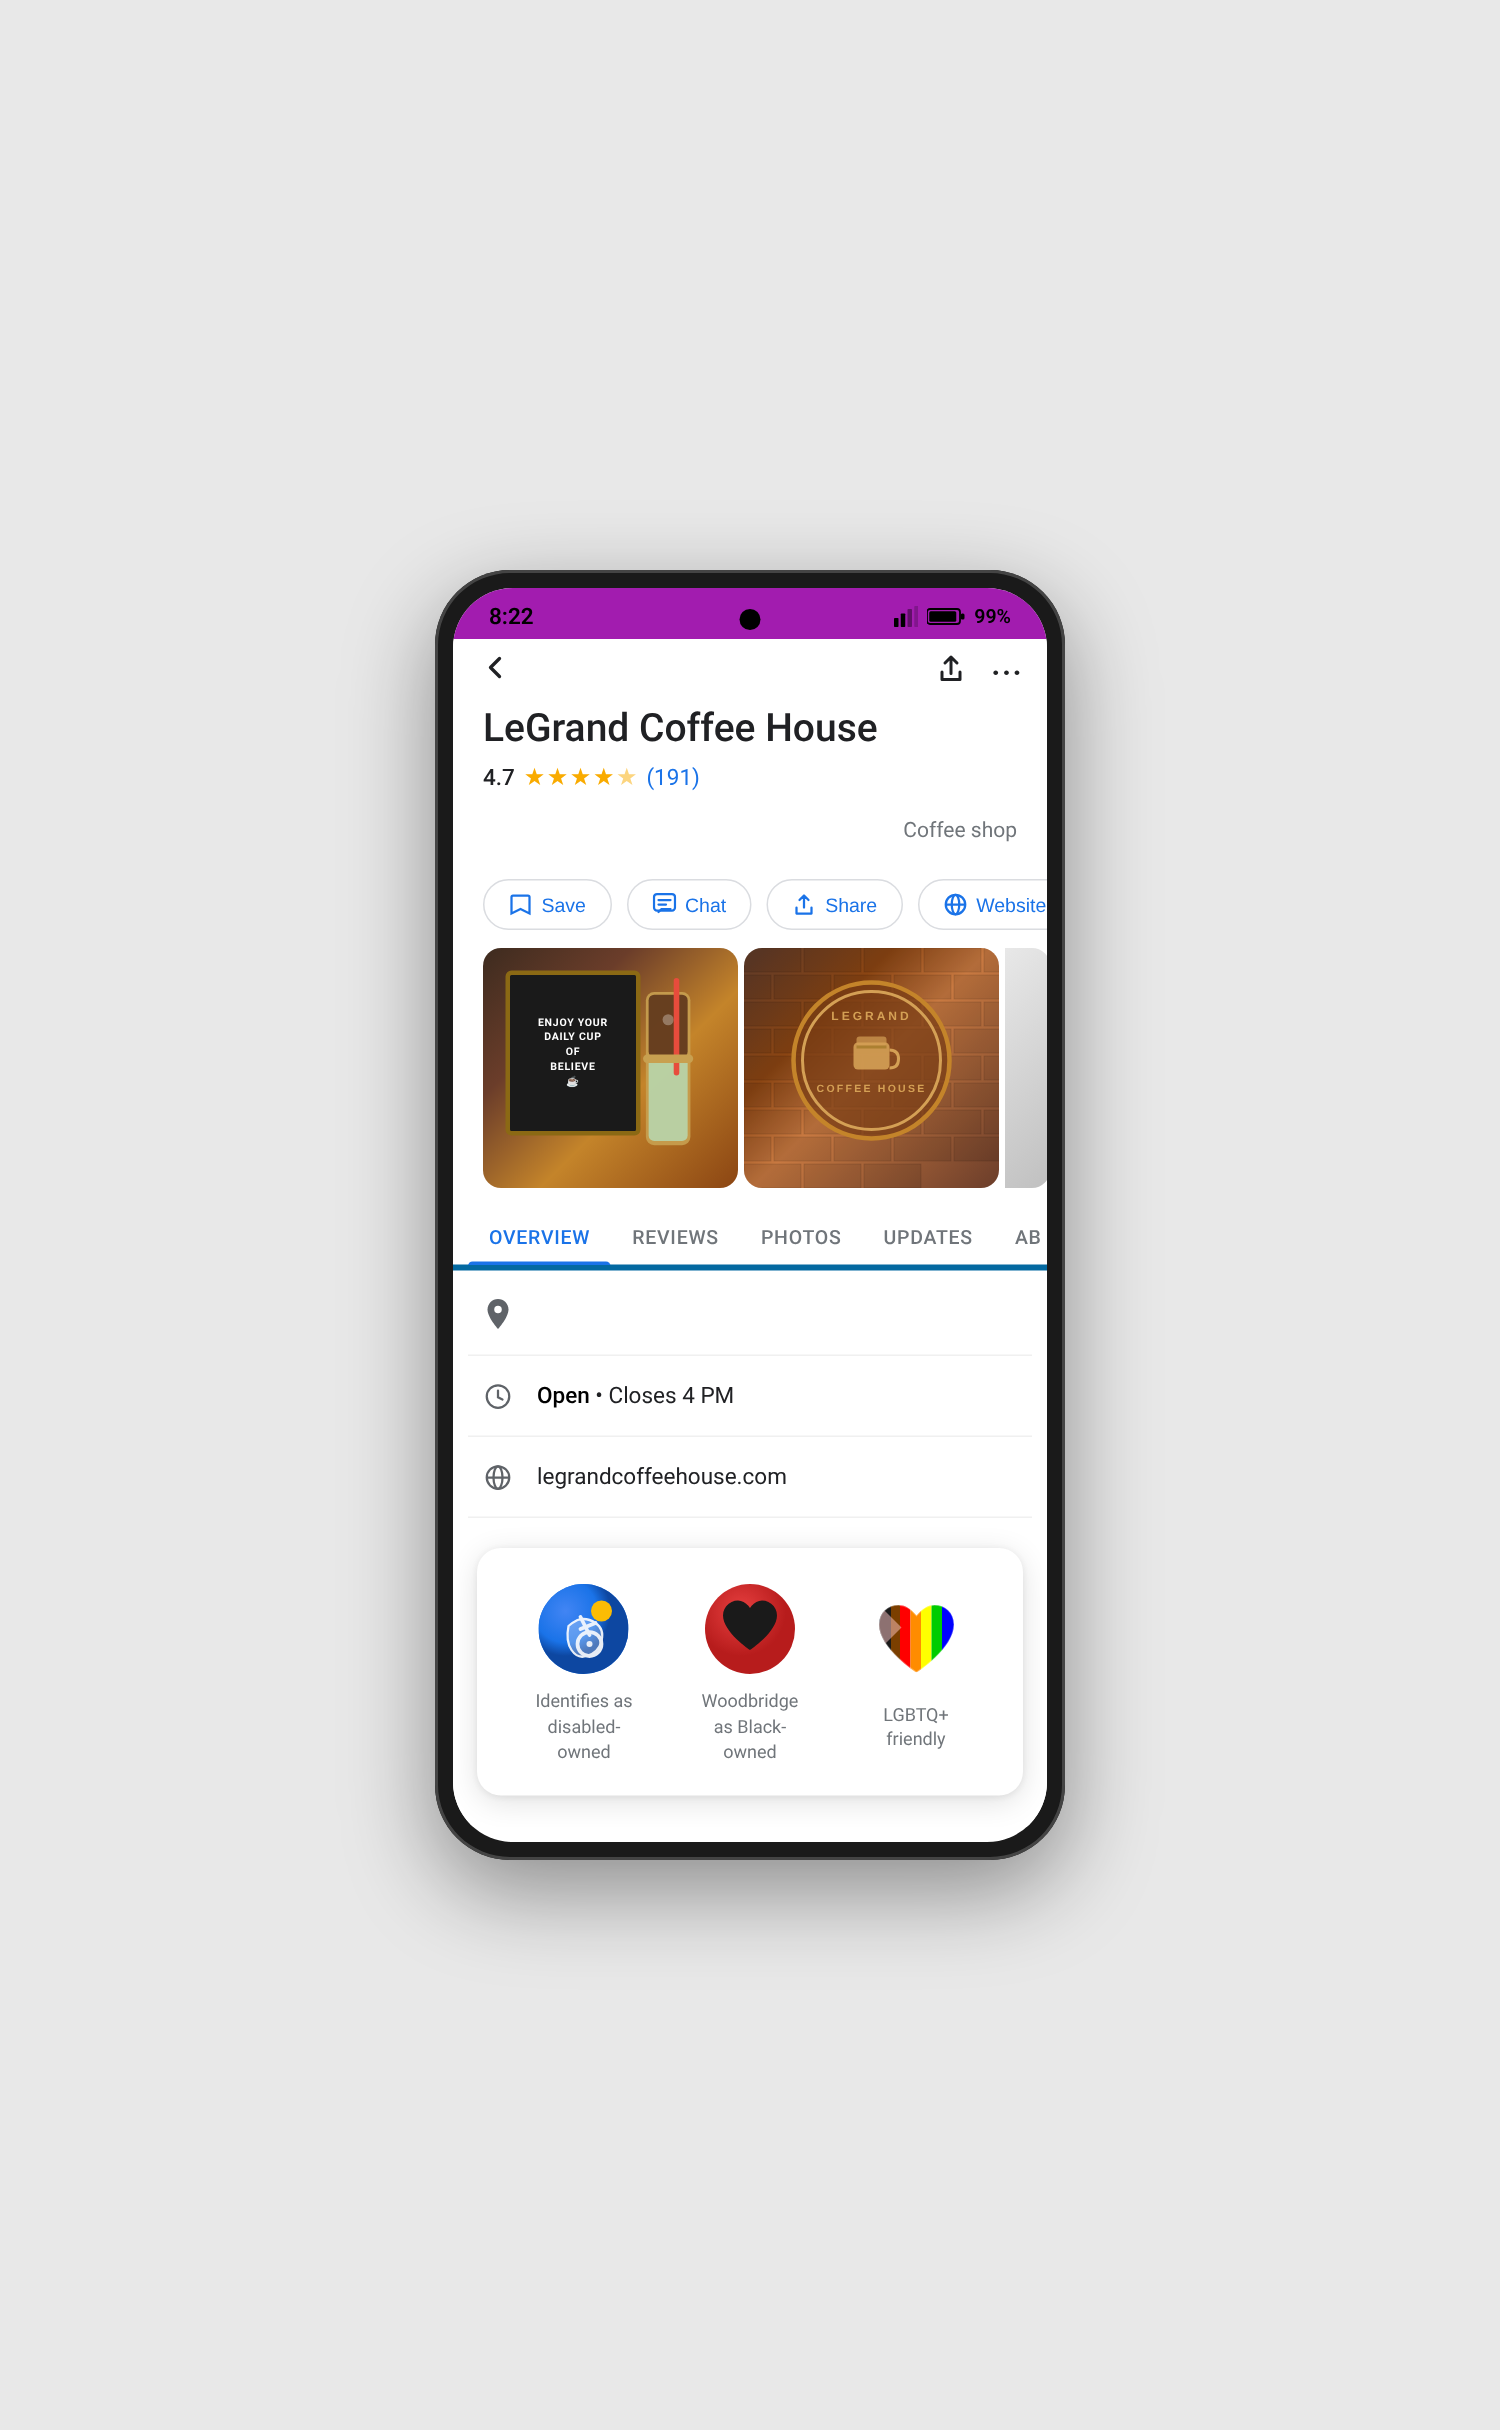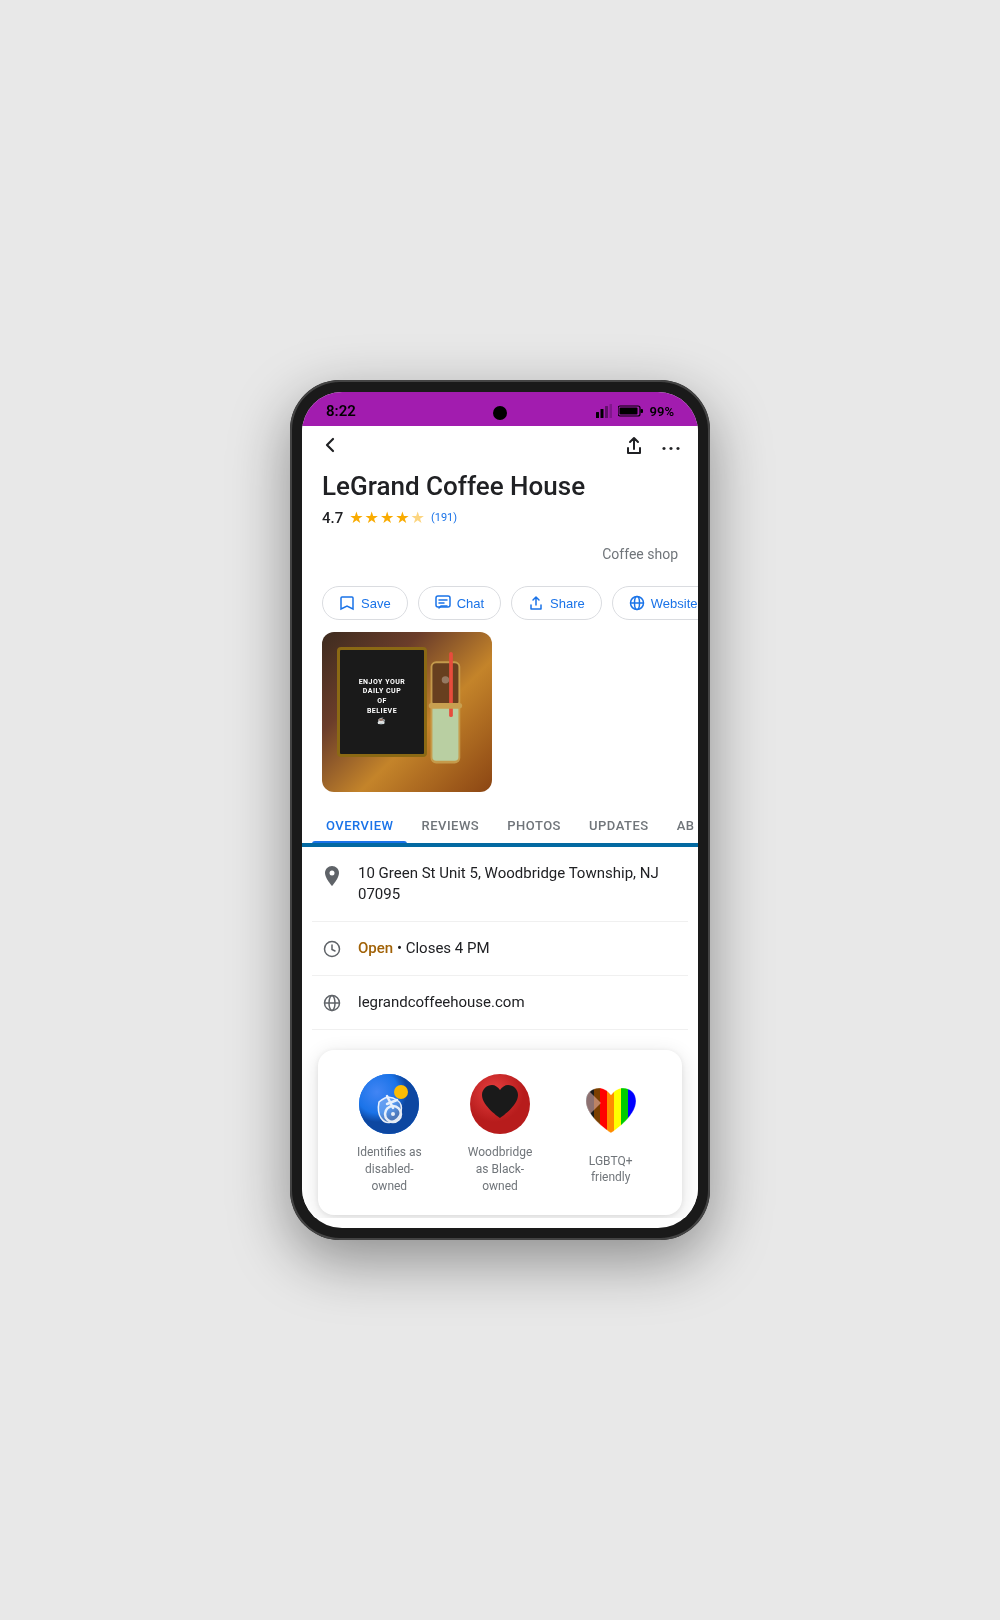--- a/index.html
+++ b/index.html
@@ -107,21 +107,21 @@
     }
     .stars {
       display: flex;
       gap: 1px;
     }
     .star {
       color: #f9ab00;
       font-size: 16px;
     }
     .review-count {
-      font-size: 11px;
+      font-size: 15px;
       color: #1a73e8;
     }
     .category {
       font-size: 14px;
       color: #70757a;
       margin-top: 2px;
       text-align: right;
     }
 
     
@@ -149,21 +149,20 @@
       flex-shrink: 0;
     }
 
     
     .photos-row {
       display: flex;
       gap: 4px;
       padding: 0 20px;
       overflow: hidden;
       height: 160px;
-      flex-direction: column;
     }
     .photo {
       border-radius: 12px;
       overflow: hidden;
       flex-shrink: 0;
     }
     .photo-1 { width: 170px; height: 160px; }
     .photo-2 { width: 170px; height: 160px; }
 
     
@@ -264,21 +263,21 @@
       align-items: center;
       justify-content: center;
       margin-top: 2px;
     }
     .info-text {
       font-size: 15px;
       color: #202124;
       line-height: 1.4;
     }
     .info-text .open {
-      color: #a16207;
+      color: #000000;
       font-weight: 500;
     }
 
     
     .bottom-card {
       margin: 20px 16px 16px;
       background: #fff;
       border-radius: 16px;
       box-shadow: 0 4px 20px rgba(0,0,0,0.12), 0 1px 6px rgba(0,0,0,0.08);
       padding: 24px 16px 20px;
@@ -517,21 +516,20 @@
 
       <div class="info-section">
 
         <div class="info-row">
           <div class="info-icon">
             <svg width="18" height="22" viewBox="0 0 18 22" fill="none">
               <path d="M9 1C5.13 1 2 4.13 2 8c0 5.25 7 13 7 13s7-7.75 7-13c0-3.87-3.13-7-7-7z" fill="#5f6368"></path>
               <circle cx="9" cy="8" r="2.5" fill="#fff"></circle>
             </svg>
           </div>
-          <div class="info-text">10 Green St Unit 5, Woodbridge Township, NJ 07095</div>
         </div>
 
         <div class="info-row">
           <div class="info-icon">
             <svg width="18" height="18" viewBox="0 0 18 18" fill="none">
               <circle cx="9" cy="9" r="7.5" stroke="#5f6368" stroke-width="1.5"></circle>
               <path d="M9 5v4.5L12 11" stroke="#5f6368" stroke-width="1.5" stroke-linecap="round"></path>
             </svg>
           </div>
           <div class="info-text">

